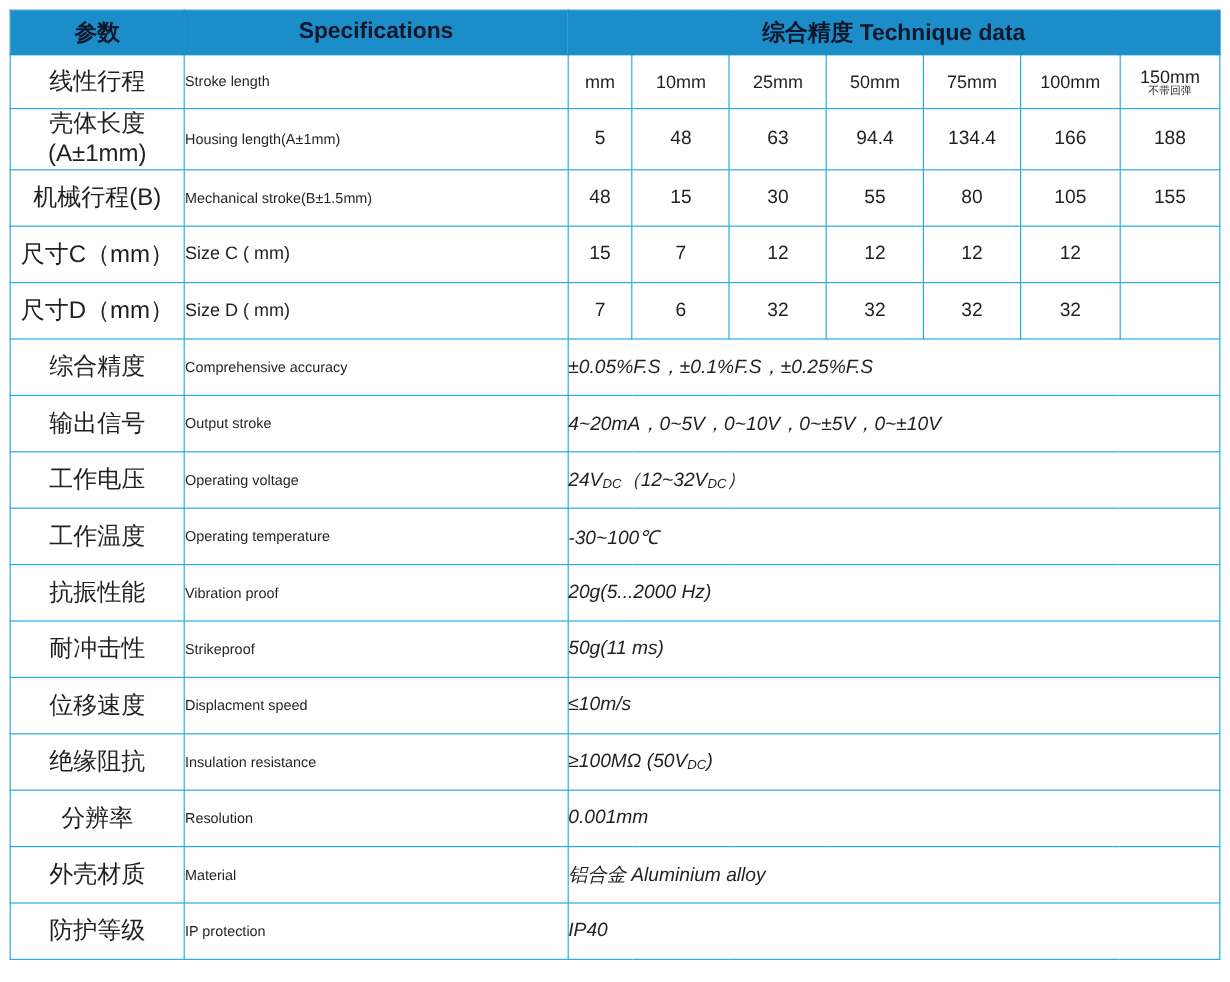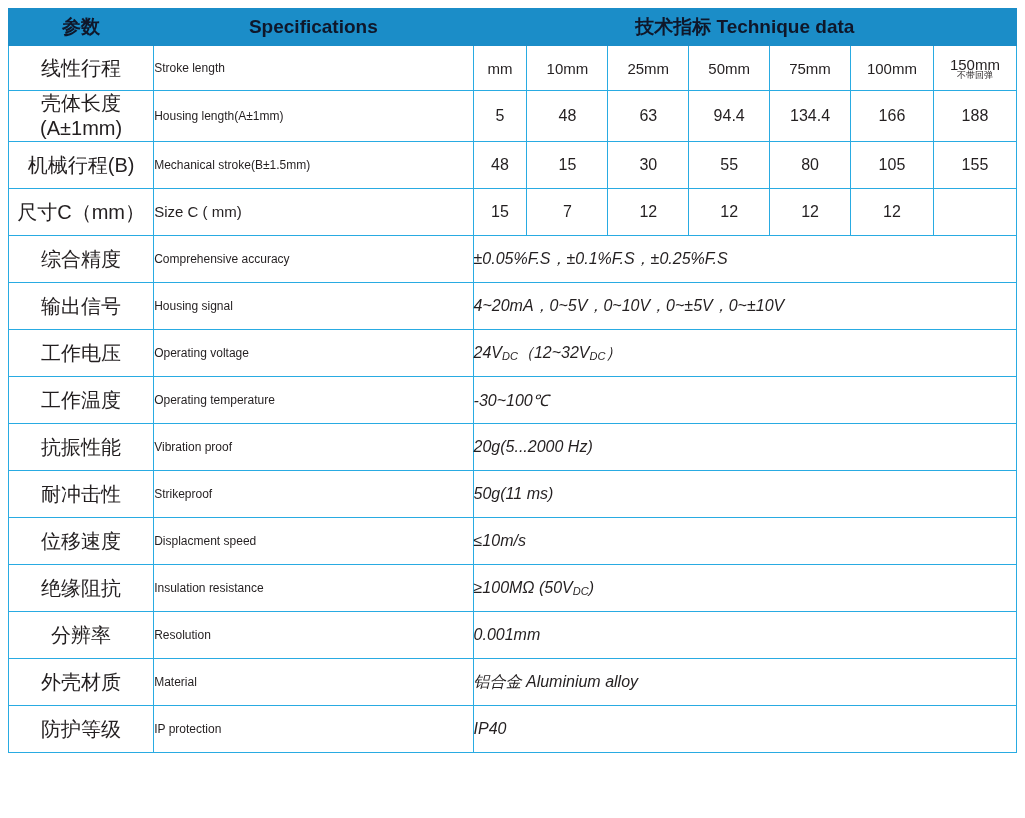--- a/index.html
+++ b/index.html
@@ -98,21 +98,21 @@
     <col style="width:78px">
     <col style="width:78px">
     <col style="width:80px">
     <col style="width:80px">
   </colgroup>
 
   <tbody>
       <tr class="hdr">
     <th class="h-param">参数</th>
     <th class="h-spec">Specifications</th>
-    <th class="h-tech" colspan="7">技术指标  Technique data</th>
+    <th class="h-tech" colspan="7">综合精度  Technique data</th>
   </tr>
 
   <tr class="row-h44">
     <td class="c-cn">线性行程</td>
     <td class="c-en">Stroke length</td>
     <td class="c-unit">mm</td>
     <td class="c-unit">10mm</td>
     <td class="c-unit">25mm</td>
     <td class="c-unit">50mm</td>
     <td class="c-unit">75mm</td>
@@ -155,31 +155,42 @@
     <td class="c-en small-en">Size C ( mm)</td>
     <td class="c-val">15</td>
     <td class="c-val">7</td>
     <td class="c-val">12</td>
     <td class="c-val">12</td>
     <td class="c-val">12</td>
     <td class="c-val">12</td>
     <td class="c-val"></td>
   </tr>
 
+  <tr class="row-h46">
+    <td class="c-cn">尺寸D（mm）</td>
+    <td class="c-en small-en">Size D ( mm)</td>
+    <td class="c-val">7</td>
+    <td class="c-val">6</td>
+    <td class="c-val">32</td>
+    <td class="c-val">32</td>
+    <td class="c-val">32</td>
+    <td class="c-val">32</td>
+    <td class="c-val"></td>
+  </tr>
 
   <tr class="row-h46">
     <td class="c-cn">综合精度</td>
     <td class="c-en">Comprehensive accuracy</td>
     <td class="c-long" colspan="7">±0.05%F.S，±0.1%F.S，±0.25%F.S</td>
   </tr>
 
 
   <tr class="row-h46">
     <td class="c-cn">输出信号</td>
-    <td class="c-en">Housing signal</td>
+    <td class="c-en">Output stroke</td>
     <td class="c-long" colspan="7">4~20mA，0~5V，0~10V，0~±5V，0~±10V</td>
   </tr>
 
   <tr class="row-h46">
     <td class="c-cn">工作电压</td>
     <td class="c-en">Operating voltage</td>
     <td class="c-long" colspan="7">
       <span>24V</span><span class="sub">DC</span><span>（12~32V</span><span class="sub">DC</span><span>）</span>
     </td>
   </tr>

